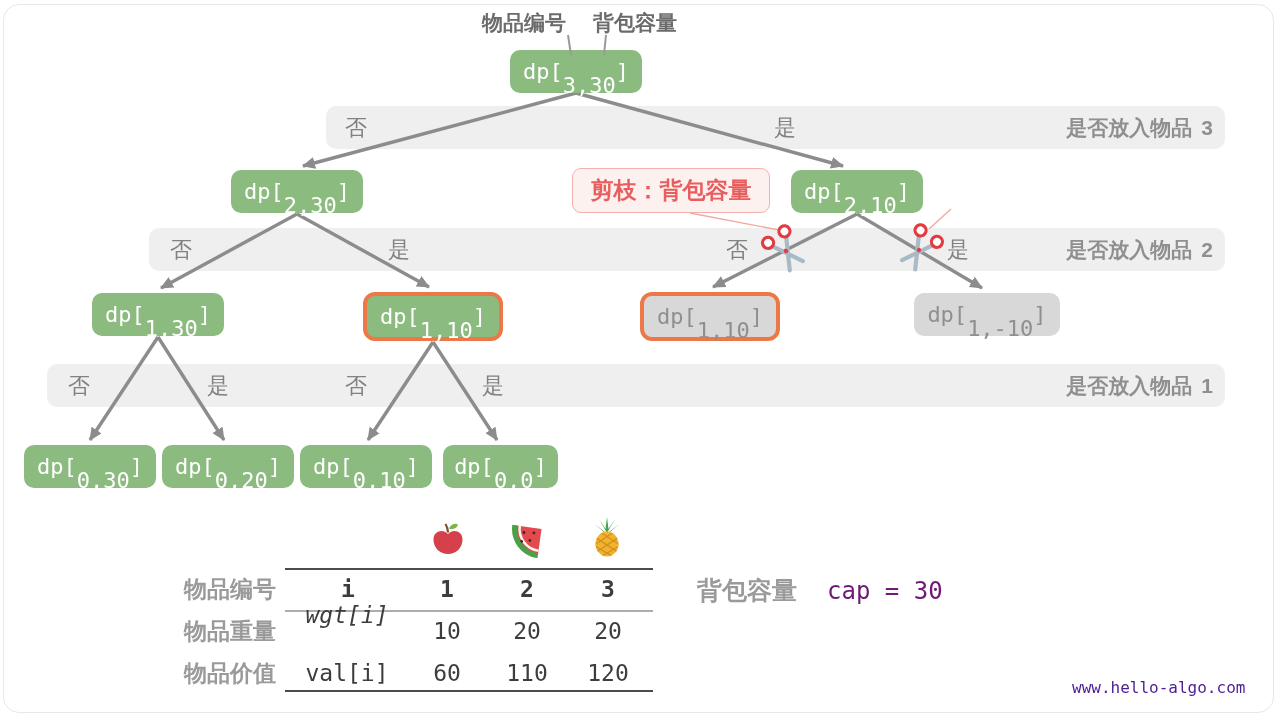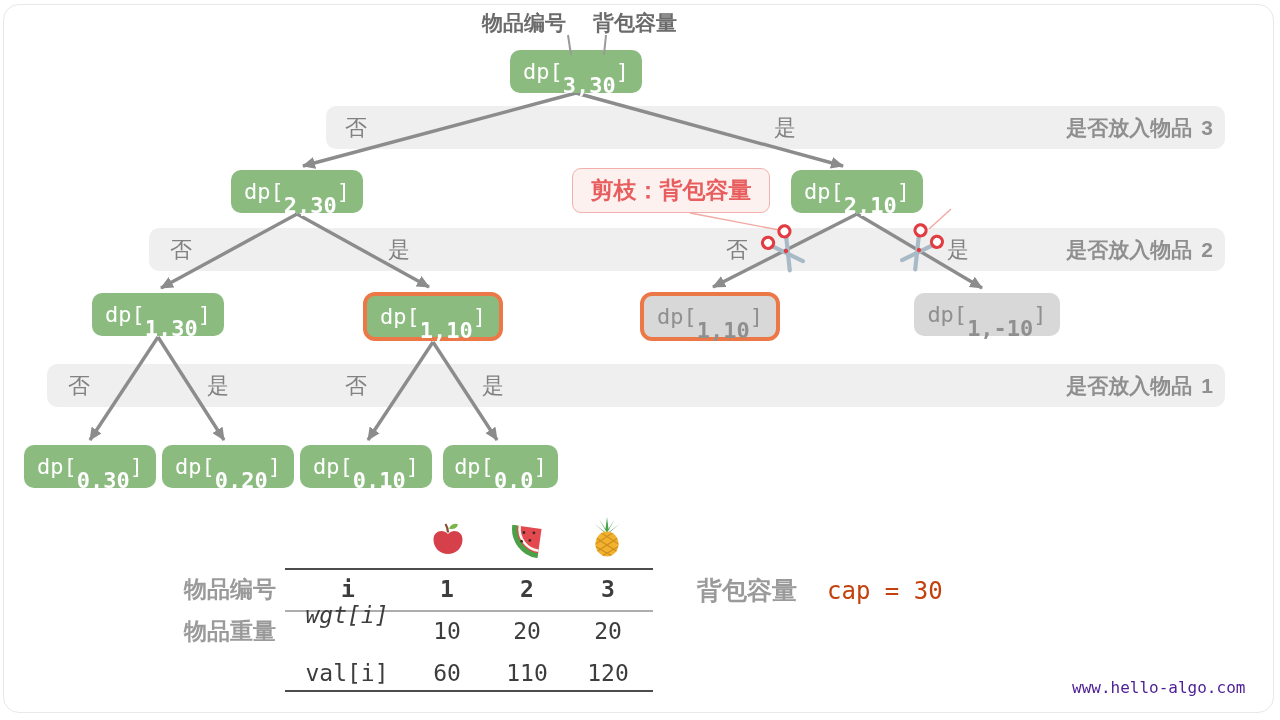--- a/index.html
+++ b/index.html
@@ -6,33 +6,33 @@
   html,body { width:1280px; height:720px; background:#fff; font-family:"Liberation Sans",sans-serif; }
   #stage { position:relative; width:1280px; height:720px; overflow:hidden; }
   .card-border { position:absolute; left:3px; top:4px; width:1271px; height:709px; border:1.2px solid #e8e8e8; border-radius:16px; }
   svg.overlay { position:absolute; left:0; top:0; }
   .toplabel { position:absolute; font-size:21px; font-weight:700; color:#6b6b6b; white-space:nowrap; }
   .node { position:absolute; height:43px; border-radius:10px; display:flex; align-items:center; justify-content:center;
           font-family:"DejaVu Sans Mono",monospace; font-size:22px; color:#fff; white-space:nowrap; }
   .node.green { background:#8cbb80; }
   .node.gray { background:#d8d8d8; color:#8f8f8f; }
   .node.hl { height:49px; border:4px solid #ed7847; border-radius:12px; }
-  .node b { font-weight:700;margin-top:27px; }
+  .node b { font-weight:400;margin-top:27px; }
   .band { position:absolute; height:43px; background:#efefef; border-radius:10px; }
   .opt { position:absolute; top:0; line-height:43px; font-size:22px; color:#818181; transform:translateX(-50%); white-space:nowrap; }
   .band-q { position:absolute; top:0; right:12px; line-height:43px; font-size:21px; font-weight:700; color:#8f8f8f; white-space:nowrap; }
   .band-q .qnum { margin-left:9px; }
   .prune { position:absolute; height:45px; background:#fdf1f0; border:1.5px solid #f3b0ac; border-radius:9px;
            color:#e85d5d; font-weight:700; font-size:23px; display:flex; align-items:center; justify-content:center; white-space:nowrap; }
   .tlabel { position:absolute; width:128px; text-align:right; font-size:23px; font-weight:700; color:#9a9a9a; line-height:30px; white-space:nowrap; }
   .tcell { position:absolute; transform:translateX(-50%); font-family:"DejaVu Sans Mono",monospace; font-size:23px; color:#3d3d3d; line-height:30px; white-space:nowrap; }
   .tcell.bold { font-weight:700; }
   .tline { position:absolute; left:285px; width:368px; }
   .caplabel { position:absolute; font-size:25px; font-weight:700; color:#9a9a9a; line-height:30px; white-space:nowrap; }
-  .capvalue { position:absolute; font-family:"DejaVu Sans Mono",monospace; font-size:24px; color:#c2410c; line-height:30px; white-space:nowrap; }
+  .capvalue { position:absolute; font-family:"DejaVu Sans Mono",monospace; font-size:24px; color:#701a75; line-height:30px; white-space:nowrap; }
   .watermark { position:absolute; font-family:"DejaVu Sans Mono",monospace; font-size:16px; color:#4c1d95; white-space:nowrap; }
   .fruit { position:absolute; transform:translateX(-50%); }
 </style>
 </head>
 <body>
 
 <div id="stage">
   <div class="card-border"></div>
 
   <div class="band" style="left:326px; top:106px; width:899px;">
@@ -194,20 +194,21 @@
       <line x1="5" y1="29" x2="29" y2="43"></line>
       <line x1="9" y1="14" x2="35" y2="31"></line>
       <line x1="33" y1="20" x2="5" y2="38"></line>
       <line x1="33" y1="29" x2="9" y2="43"></line>
       <line x1="29" y1="14" x2="3" y2="31"></line>
     </g>
   </svg>
 
   <span class="tlabel" style="left:148px; top:574px;">物品编号</span>
   <span class="tlabel" style="left:148px; top:616px;">物品重量</span>
+  <span class="tlabel" style="left:148px; top:658px;">物品价值</span>
 
   <div class="tline" style="top:568px; height:2px; background:#4c4c4c;"></div>
   <div class="tline" style="top:610px; height:1.5px; background:#adadad;"></div>
   <div class="tline" style="top:690px; height:2px; background:#4c4c4c;"></div>
 
   <span class="tcell bold" style="left:348px; top:574px;">i</span>
   <span class="tcell bold" style="left:447px; top:574px;">1</span>
   <span class="tcell bold" style="left:527px; top:574px;">2</span>
   <span class="tcell bold" style="left:608px; top:574px;">3</span>
 

